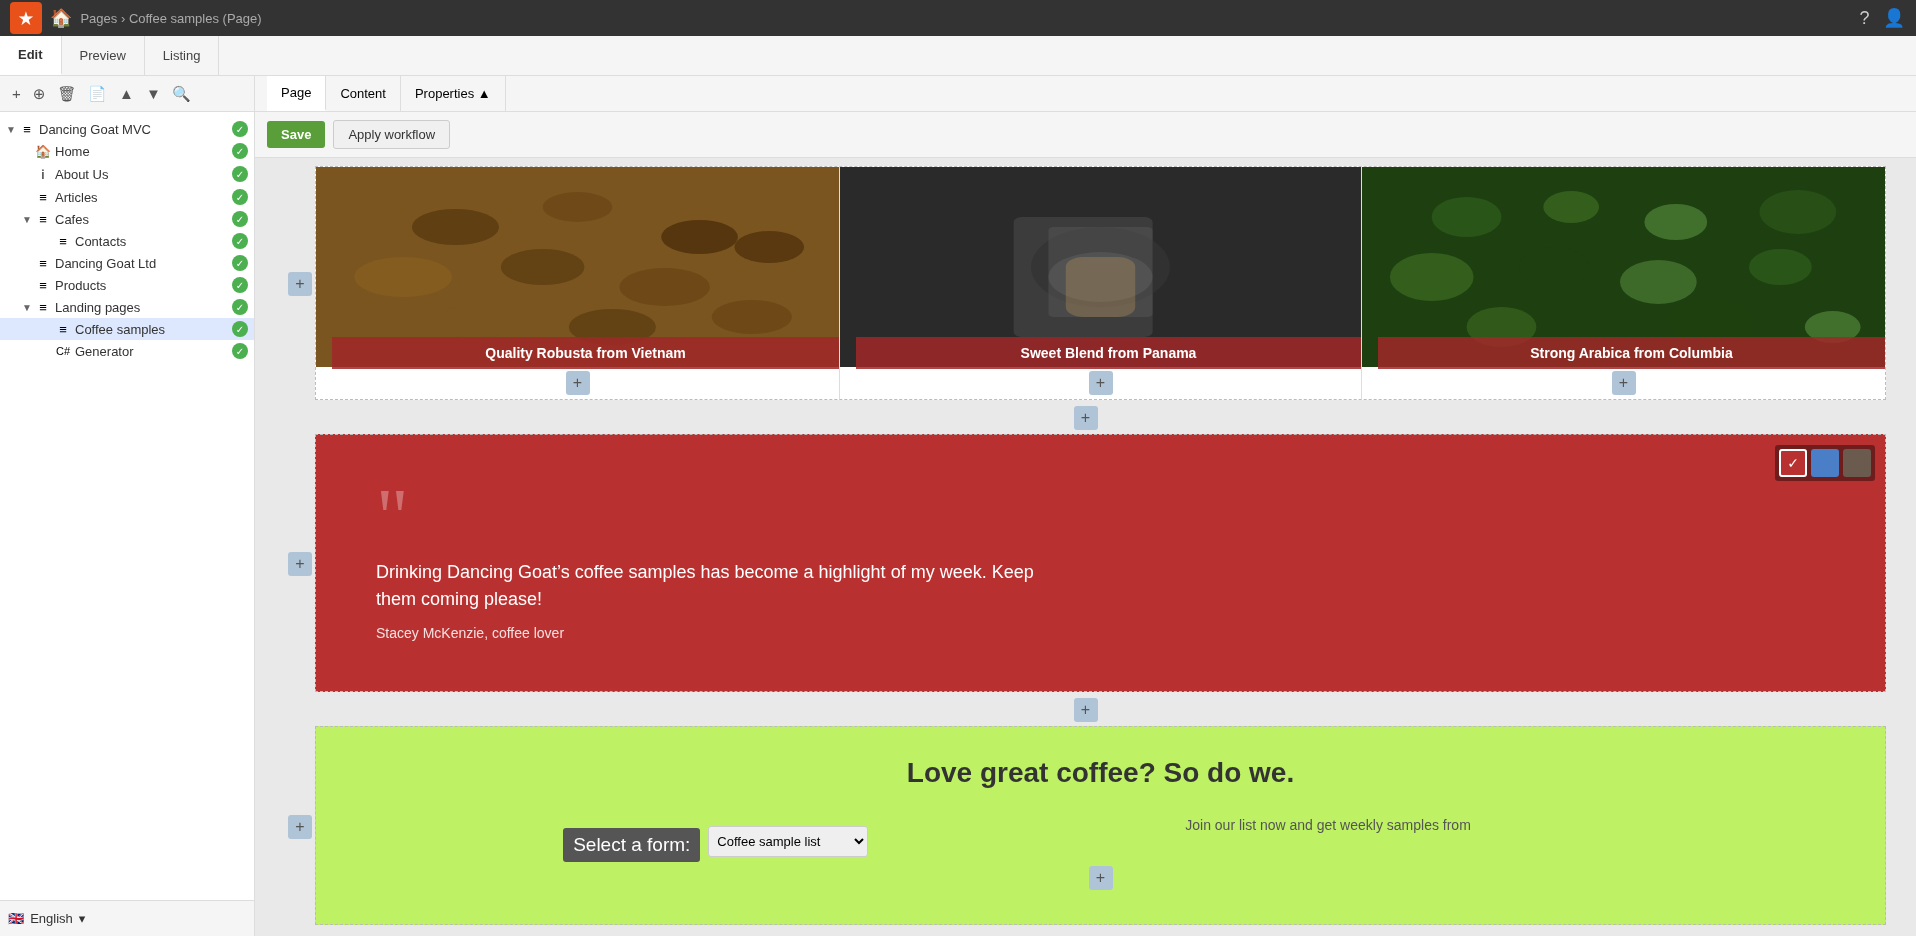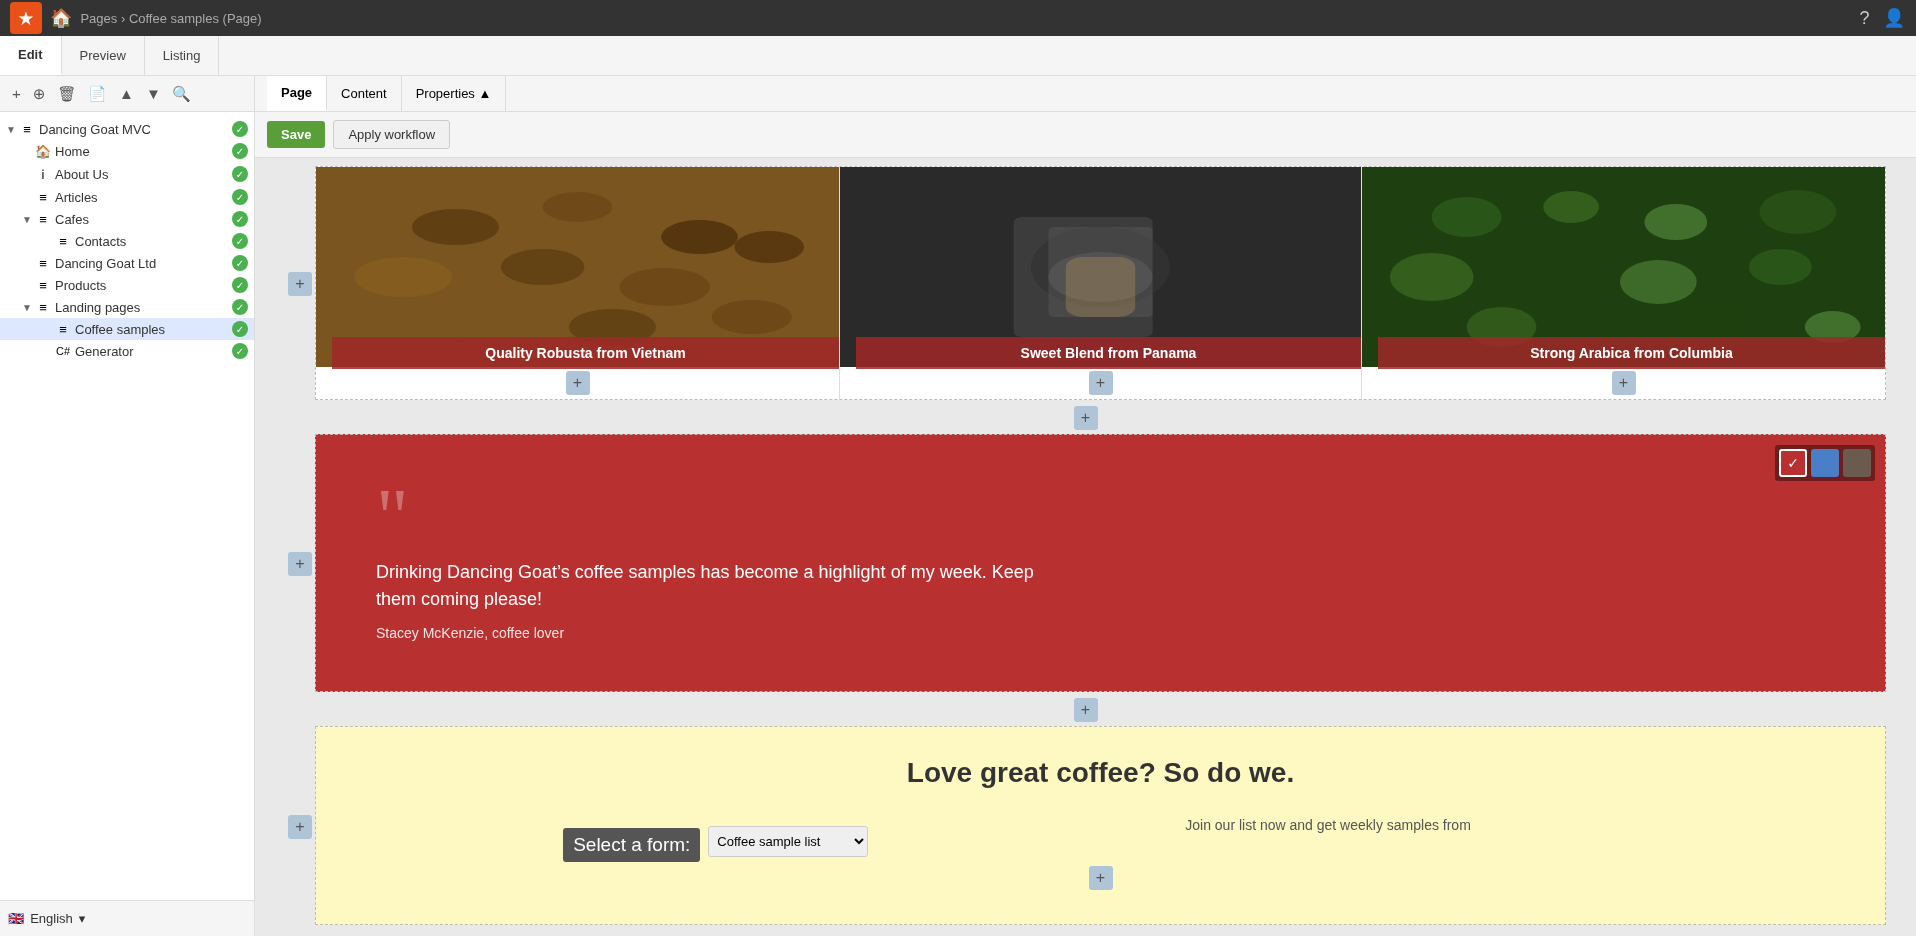--- a/index.html
+++ b/index.html
@@ -260,21 +260,21 @@
       width: 28px; height: 28px;
       border-radius: 3px;
       cursor: pointer;
       display: flex; align-items: center; justify-content: center;
       font-size: 14px;
     }
     .color-swatch.active { border: 2px solid white; }
 
     
     .love-section {
-      background: #fef9c3;
+      background: #bef264;
       padding: 30px;
       text-align: center;
       border: 1px dashed #bbb;
       margin-bottom: 2px;
     }
     .love-section h2 {
       font-size: 28px;
       color: #333;
       margin-bottom: 10px;
     }
@@ -484,21 +484,21 @@
     <div class="lang-bar">
       <span>🇬🇧</span>
       <span>English</span>
       <span style="cursor:pointer;">▾</span>
     </div>
   </div>
 
   <div class="content-area">
 
     <div style="display:flex; align-items:center; background:#f5f5f5; border-bottom:1px solid #ddd; height:36px; padding-left:12px; gap:0;">
-      <div style="padding:0 14px; height:100%; display:flex; align-items:center; background:white; border-right:1px solid #ddd; border-bottom:2px solid white; font-weight:bold; font-size:13px; cursor:pointer;">Page</div>
+      <div style="padding:0 14px; height:100%; display:flex; align-items:center; background:white; border-right:1px solid #ddd; border-bottom:2px solid white; font-weight:normal; font-size:13px; cursor:pointer;">Page</div>
       <div style="padding:0 14px; height:100%; display:flex; align-items:center; border-right:1px solid #ddd; font-size:13px; cursor:pointer;">Content</div>
       <div style="padding:0 14px; height:100%; display:flex; align-items:center; border-right:1px solid #ddd; font-size:13px; cursor:pointer;">Properties ▲</div>
     </div>
 
     <div class="content-toolbar">
       <button class="btn-save">Save</button>
       <button class="btn-workflow">Apply workflow</button>
     </div>
 
     <div class="page-canvas">

